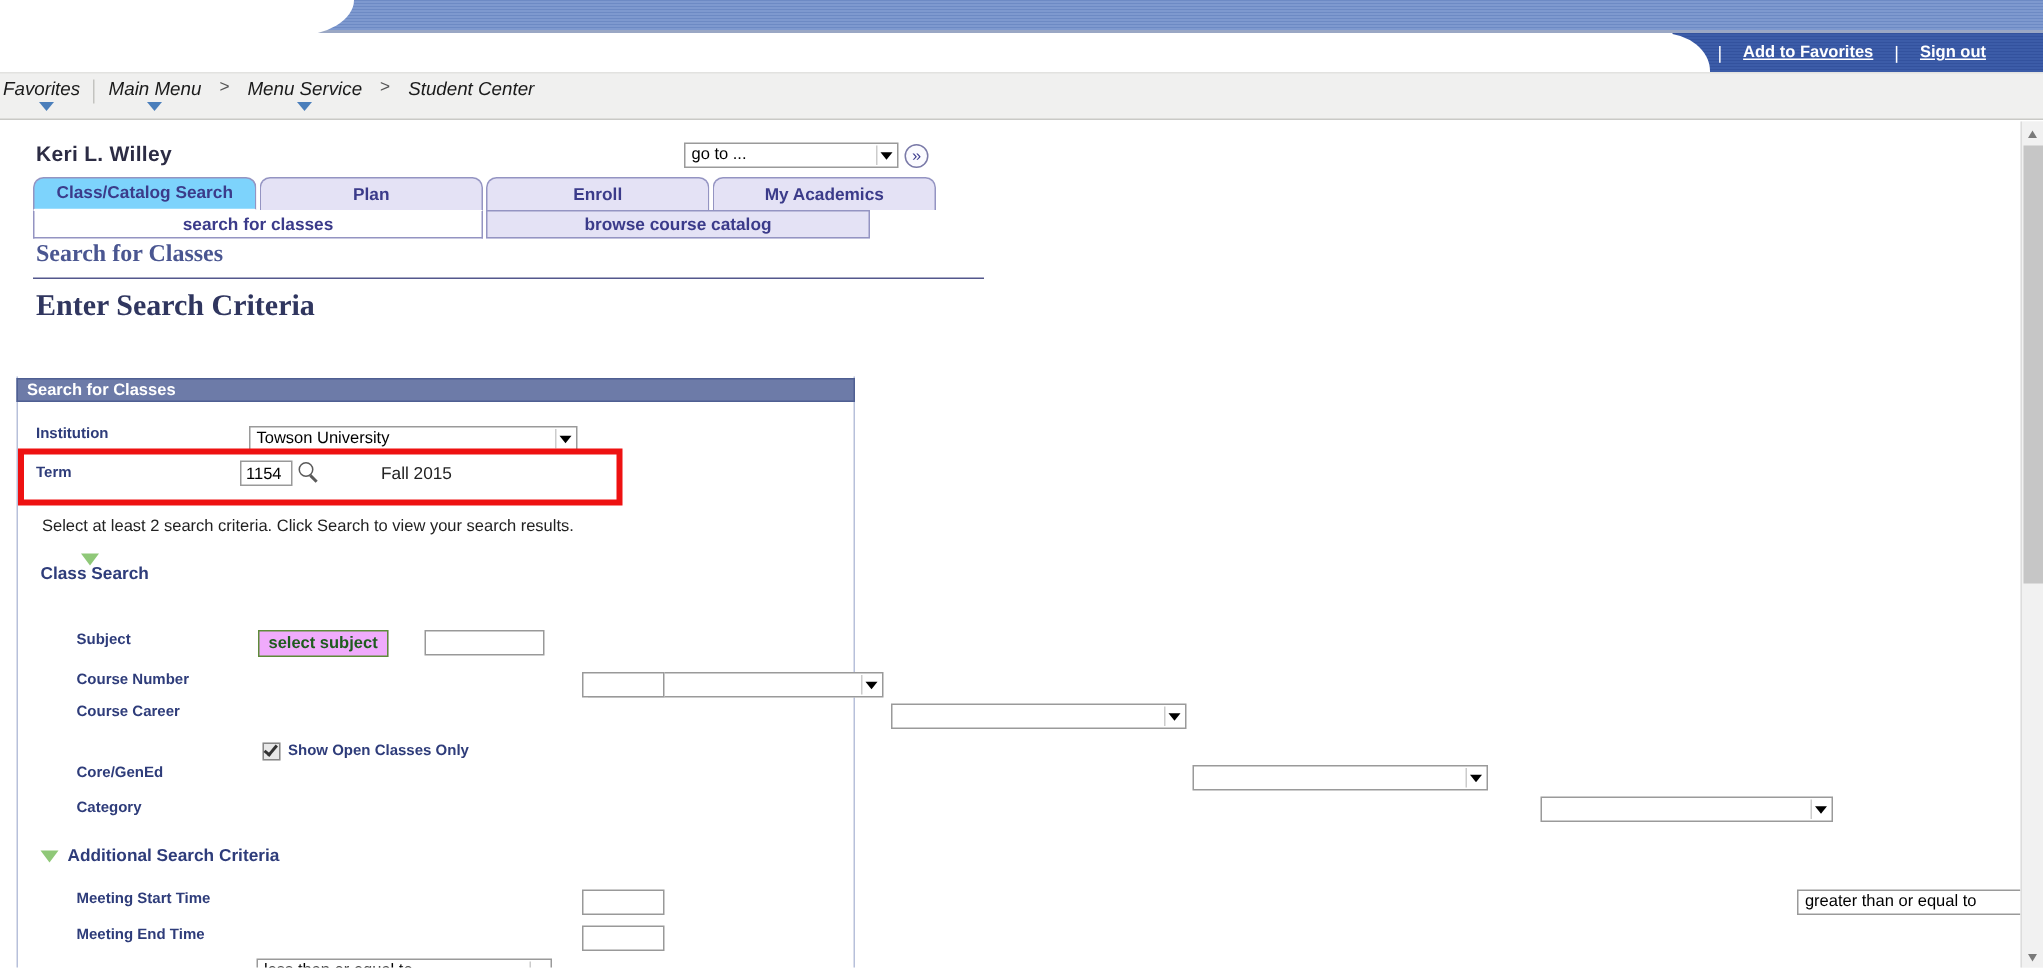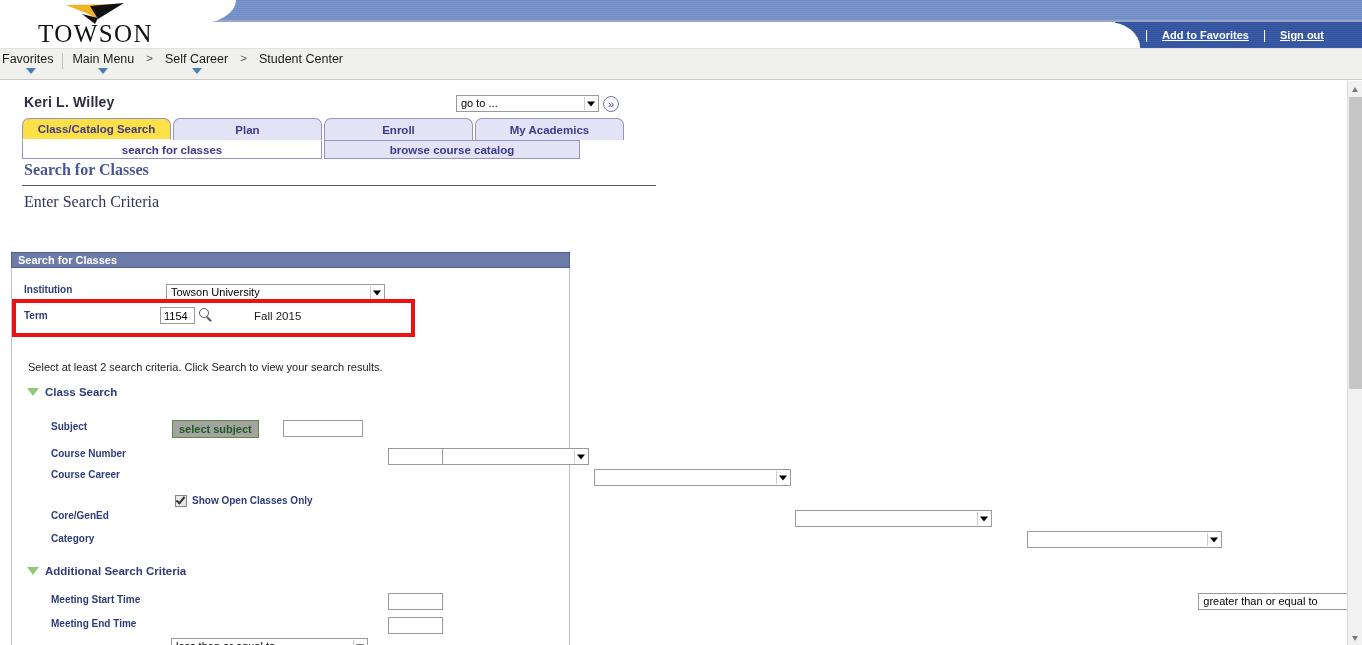--- a/index.html
+++ b/index.html
@@ -72,21 +72,21 @@
     position: absolute; left: 0; top: 48px; width: 1362px; height: 32px;
     background: #f0f0ef;
     border-top: 1px solid #e2e2e0;
     border-bottom: 1px solid #c9c9c6;
   }
   #crumbs {
     position: absolute; left: 0; top: 3px;
     display: flex; align-items: flex-start;
     font-size: 12.5px; color: #1a1a1a;
   }
-  .crumb { position: relative; padding: 0 9px; white-space: nowrap; }
+  .crumb { position: relative; padding: 0 9px; white-space: nowrap; font-style: italic; }
   .crumb.first { padding-left: 2px; }
   .crumb .caret {
     position: absolute; left: 50%; bottom: -8px; transform: translateX(-50%);
     width: 0; height: 0;
     border-left: 5px solid transparent;
     border-right: 5px solid transparent;
     border-top: 6px solid #4a7ebb;
   }
   .crumb-divider {
     width: 1px; height: 16px; background: #c3c3c0; margin-top: 1px;
@@ -136,21 +136,21 @@
   .tab {
     width: 149px; height: 22px;
     border: 1px solid #9494c2;
     border-bottom: none;
     border-top-left-radius: 7px; border-top-right-radius: 7px;
     background: #e4e2f5;
     color: #3b3b8a; font-size: 11.5px; font-weight: bold;
     display: flex; align-items: center; justify-content: center;
     margin-right: 2px;
   }
-  .tab.active { background: #fde047; border-bottom: 1px solid #ffffff; }
+  .tab.active { background: #7dd3fc; border-bottom: 1px solid #ffffff; }
   #subtabs { position: absolute; left: 22px; top: 59px; display: flex; }
   .subtab {
     height: 19px;
     border-left: 1px solid #9494c2; border-right: 1px solid #9494c2;
     border-bottom: 1px solid #9494c2;
     color: #3b3b8a; font-size: 11.5px; font-weight: bold;
     display: flex; align-items: center; justify-content: center;
     background: #ffffff;
   }
   #subtab-search { width: 300px; border-top: 1px solid #ffffff; }
@@ -162,21 +162,21 @@
     font-family: "Liberation Serif", serif;
     font-size: 16px; font-weight: bold; color: #4a5691;
   }
   #h-rule {
     position: absolute; left: 22px; top: 104px; width: 634px; height: 1px;
     background: #53578c;
   }
   #h-enter {
     position: absolute; left: 24px; top: 112px;
     font-family: "Liberation Serif", serif;
-    font-size: 16px; font-weight: normal; color: #30365f;
+    font-size: 20px; font-weight: bold; color: #30365f;
   }
 
   
   #panel {
     position: absolute; left: 11px; top: 170px;
     width: 559px; height: 400px;
     background: #ffffff;
     border: 1px solid #b7c0da;
     border-top: none;
   }
@@ -236,21 +236,21 @@
     border-right: 6px solid transparent;
     border-top: 8px solid #8fc878;
     margin-right: 6px;
   }
   .sect .stl { font-size: 11.5px; font-weight: bold; color: #2e3c7a; }
 
   
   #btn-subject {
     position: absolute; left: 172px; top: 339px;
     height: 18px; padding: 0 6px;
-    background: #a3a3a3;
+    background: #f0abfc;
     border: 1px solid #5e8c3a;
     color: #1e5c1e; font-size: 11px; font-weight: bold;
     line-height: 16px; white-space: nowrap;
   }
 
   
   #chk-open {
     position: absolute; left: 175px; top: 414px;
     width: 12px; height: 12px;
     background: #e8e8e8; border: 1px solid #878787;
@@ -288,28 +288,20 @@
 </head>
 <body>
 
 <div id="masthead">
   <div class="blue-banner"></div>
   <div class="banner-curve-shadow"></div>
   <div class="banner-curve"></div>
   <div class="blue-banner2"></div>
   <div class="banner2-curve"></div>
 
-  <div class="logo-wrap">
-    <svg width="150" height="26" viewBox="0 0 150 26">
-      <path d="M28 3 L82 2 L58 16 L48 11 Z" fill="#f0b323"></path>
-      <path d="M52 4 L86 1 L60 17 Z" fill="#111111"></path>
-      <path d="M44 12 L60 16 L57 22 Z" fill="#111111"></path>
-    </svg>
-    <div class="logo-word">TOWSON</div>
-  </div>
 
   <div id="toplinks">
     <a href="#">Home</a>
     <span class="sep">|</span>
     <a href="#">Add to Favorites</a>
     <span class="sep">|</span>
     <a href="#">Sign out</a>
   </div>
 </div>
 
@@ -319,21 +311,21 @@
       <span>Favorites</span>
       <span class="caret"></span>
     </div>
     <div class="crumb-divider"></div>
     <div class="crumb">
       <span>Main Menu</span>
       <span class="caret"></span>
     </div>
     <span class="crumb-gt">&gt;</span>
     <div class="crumb">
-      <span>Self Career</span>
+      <span>Menu Service</span>
       <span class="caret"></span>
     </div>
     <span class="crumb-gt">&gt;</span>
     <div class="crumb">
       <span>Student Center</span>
     </div>
   </div>
 </div>
 
 <div id="page">
@@ -397,24 +389,24 @@
   <input class="txt" style="left: 160px; top: 226px; width: 35px;" value="1154">
   <div class="mag" style="left:199px; top:227px;">
     <span class="ring"></span>
     <span class="hdl"></span>
   </div>
   <div class="plain" style="left:226px; top:229px;padding-left:28px;">Fall 2015</div>
 
   <div id="redbox"></div>
 
   
-  <div class="plain" style="left:28px; top:264px; font-size:11px;margin-top:16px;">Select at least 2 search criteria. Click Search to view your search results.</div>
-
-  
-  <div class="sect" style="left:27px; top:305px;">
+  <div class="plain" style="left:28px; top:264px; font-size:11px;">Select at least 2 search criteria. Click Search to view your search results.</div>
+
+  
+  <div class="sect" style="left:27px; top:288px;flex-direction:column;">
     <span class="tri"></span>
     <span class="stl">Class Search</span>
   </div>
 
   
   <div class="lbl" style="left:51px; top:340px;">Subject</div>
   <div id="btn-subject">select subject</div>
   <input class="txt" style="left: 283px; top: 339px; width: 80px;" value="">
 
   

